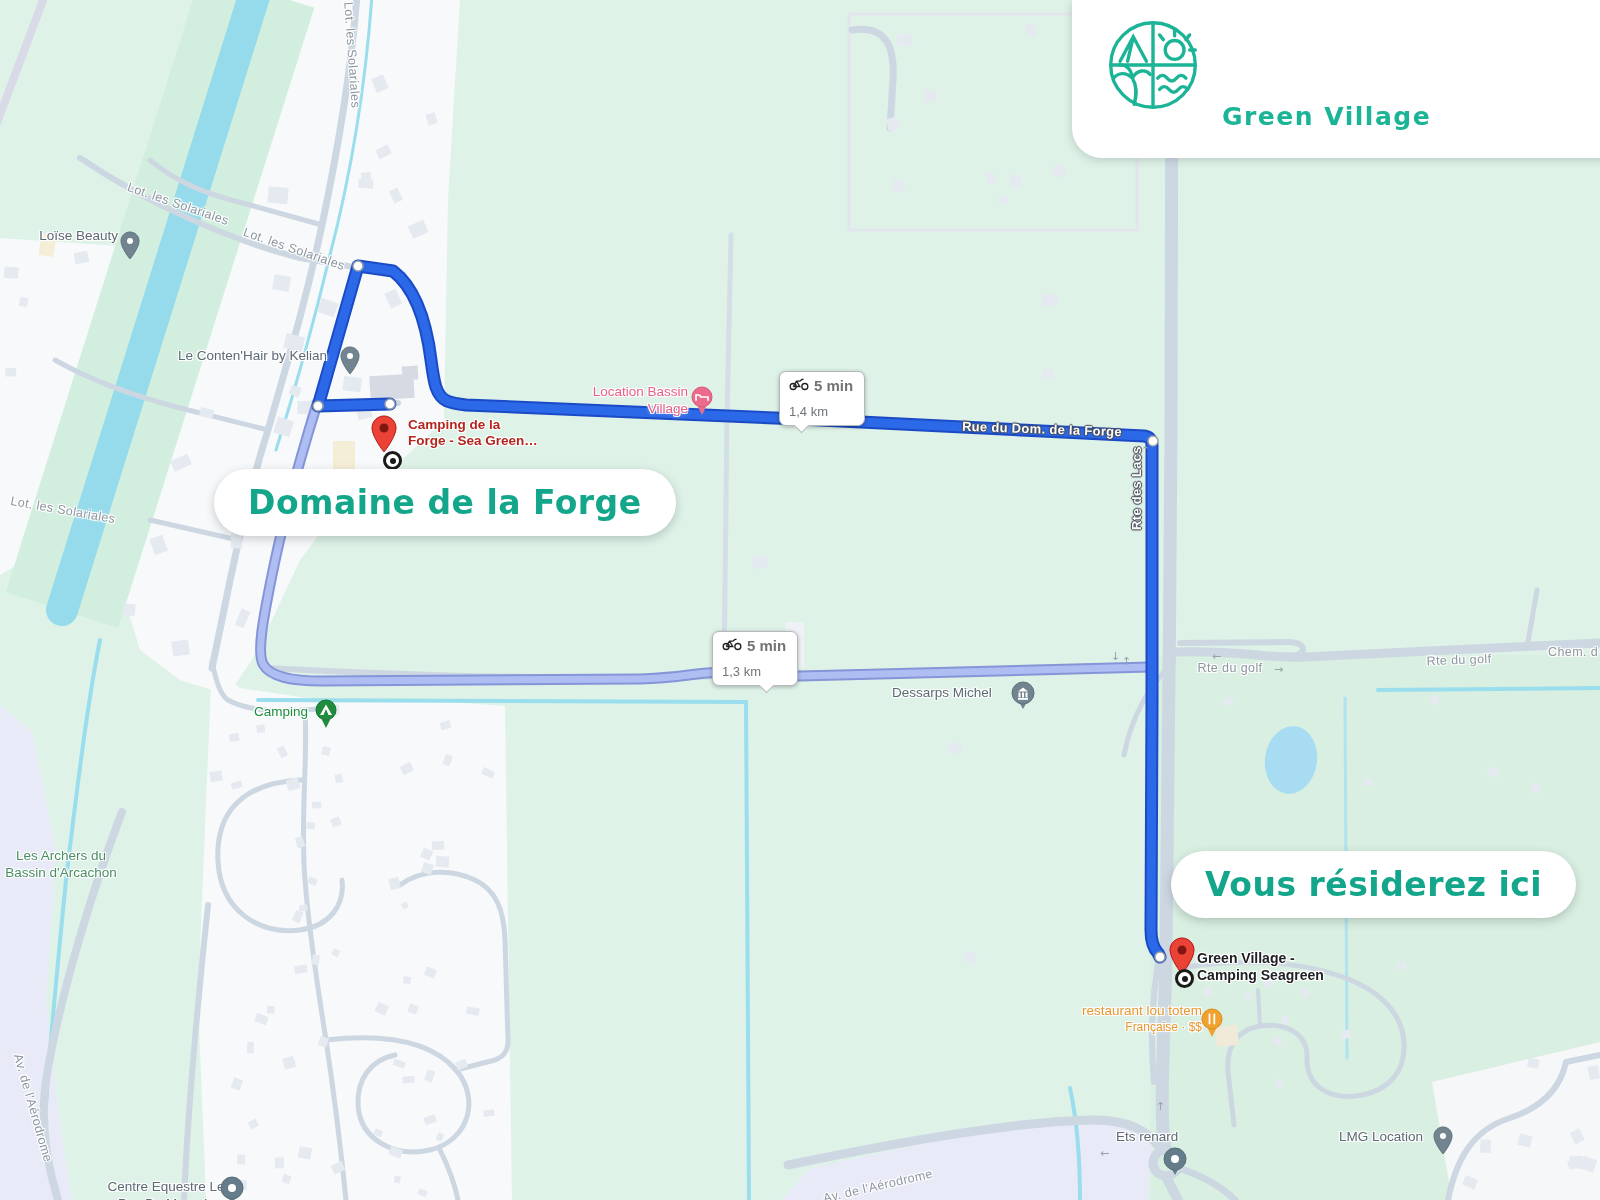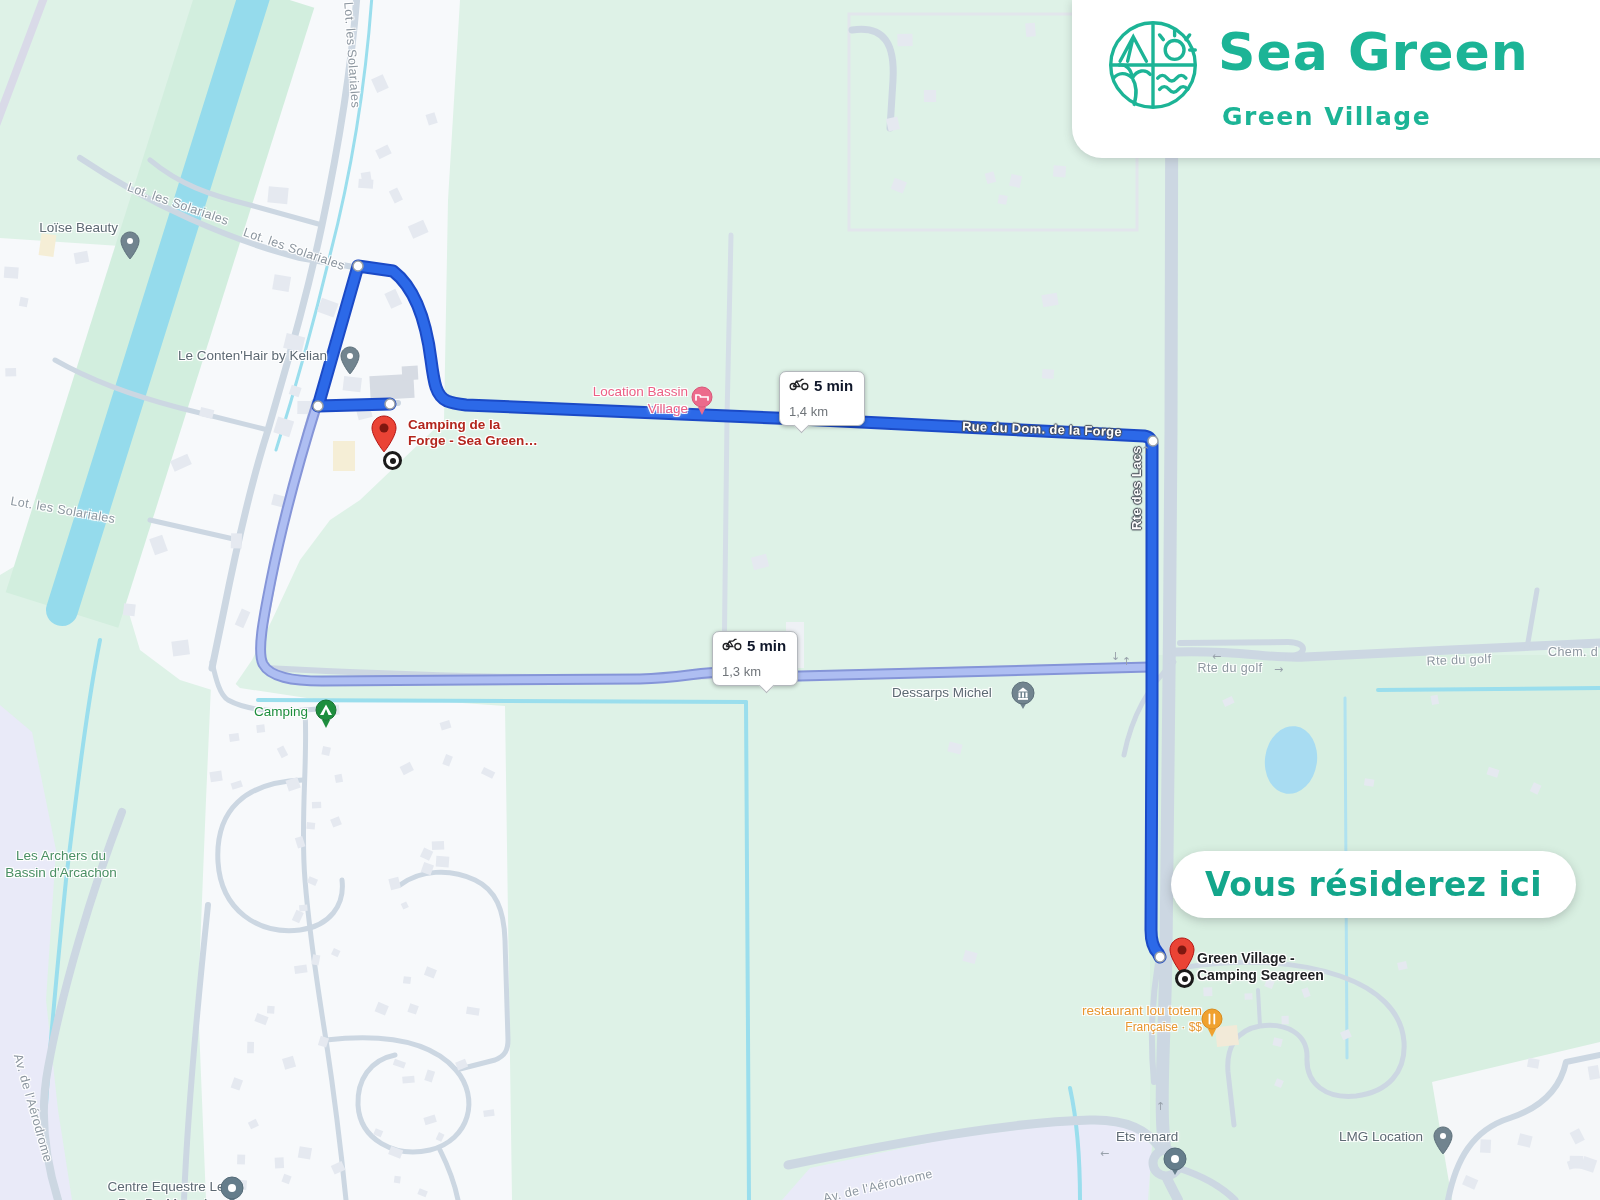--- a/index.html
+++ b/index.html
@@ -20,21 +20,21 @@
   .orange .meta{font-size:12px;font-weight:400}
   .redlbl{color:#b3261e;font-weight:700;font-size:13.5px;line-height:16px}
   .darklbl{color:#202124;font-weight:700;font-size:14px;line-height:17px}
 
   .pin{position:absolute}
   .target{position:absolute;width:13px;height:13px;background:#fff;border:3px solid #1a1a1a;border-radius:50%}
   .target::after{content:"";position:absolute;left:3.5px;top:3.5px;width:6px;height:6px;background:#1a1a1a;border-radius:50%}
 
   .badge{position:absolute;background:#fff;border:1px solid #b4b8bd;border-radius:7px;
          padding:5px 11px 6px 9px;box-shadow:0 1px 4px rgba(0,0,0,.28)}
-  .badge .row{display:flex;align-items:center;gap:5px;font-size:15px;font-weight:700;color:#0f172a}
+  .badge .row{display:flex;align-items:center;gap:5px;font-size:15px;font-weight:700;color:#737373}
   .badge .dist{font-size:13px;color:#70757a;margin-top:10px}
   .badge .tail{position:absolute;bottom:-6px;width:10px;height:10px;background:#fff;transform:rotate(45deg);
          border-right:1px solid #b4b8bd;border-bottom:1px solid #b4b8bd}
 
   .pill{position:absolute;background:#fff;border-radius:38px;padding:14px 34px;
         font-family:"DejaVu Sans",sans-serif;font-weight:600;font-size:33px;color:#13a68b;
         letter-spacing:.5px;white-space:nowrap;box-shadow:0 3px 10px rgba(60,64,67,.25)}
 
   #logoCard{position:absolute;left:1072px;top:0;width:540px;height:158px;background:#fff;
         border-radius:0 0 0 30px;box-shadow:0 2px 10px rgba(60,64,67,.22)}
@@ -304,21 +304,21 @@
 <div class="lbl street" style="left:294px;top:249px;transform:translate(-50%,-50%) rotate(19deg)">Lot. les Solariales</div>
 <div class="lbl street" style="left:63px;top:510px;transform:translate(-50%,-50%) rotate(10deg)">Lot. les Solariales</div>
 <div class="lbl rlabel" style="left:1042px;top:429px;transform:translate(-50%,-50%) rotate(2deg)">Rue du Dom. de la Forge</div>
 <div class="lbl rlabel" style="left:1136px;top:488px;transform:translate(-50%,-50%) rotate(-90deg)">Rte des Lacs</div>
 <div class="lbl street" style="left:1230px;top:668px;transform:translate(-50%,-50%)">Rte du golf</div>
 <div class="lbl street" style="left:1459px;top:660px;transform:translate(-50%,-50%) rotate(-2deg)">Rte du golf</div>
 <div class="lbl street" style="left:1548px;top:645px">Chem. d</div>
 <div class="lbl street" style="left:33px;top:1108px;transform:translate(-50%,-50%) rotate(74deg)">Av. de l'Aérodrome</div>
 <div class="lbl street" style="left:878px;top:1186px;transform:translate(-50%,-50%) rotate(-13deg)">Av. de l'Aérodrome</div>
 
-<div class="lbl poi" style="right:1482px;top:219px;text-align:center">Loïse Beauty</div>
+<div class="lbl poi" style="right:1482px;top:227px;text-align:center">Loïse Beauty</div>
 <div class="lbl poi" style="left:178px;top:347px">Le Conten'Hair by Kelian</div>
 <div class="lbl poi" style="left:892px;top:684px">Dessarps Michel</div>
 <div class="lbl poi" style="left:1116px;top:1128px">Ets renard</div>
 <div class="lbl poi" style="left:1339px;top:1128px">LMG Location</div>
 <div class="lbl poi" style="left:96px;top:1178px;width:140px;text-align:center">
   <div>Centre Equestre Le</div>
   <div>Pas Du Marquis</div>
 </div>
 <div class="lbl poi park" style="left:0px;top:847px;width:122px;text-align:center">
   <div>Les Archers du</div>
@@ -441,32 +441,32 @@
             <circle cx="5" cy="11" r="3.6"></circle>
             <circle cx="19" cy="11" r="3.6"></circle>
             <path d="M5,11 L9,4.5 H13.5 M9,4.5 L13,11 H5 M13.5,4.5 L15.5,2.5 H17.5"></path>
           </svg></span>
     <span>5 min</span>
   </div>
   <div class="dist">1,3 km</div>
   <div class="tail" style="left:48px"></div>
 </div>
 
+<div class="pill" style="left:214px;top:469px">Domaine de la Forge</div>
 <div class="pill" style="left:1171px;top:851px">Vous résiderez ici</div>
 
 <div id="logoCard">
   <div class="mark">
     <svg width="94" height="94" viewBox="0 0 100 100" fill="none" stroke="#1cb496" stroke-width="3.6" stroke-linecap="round">
       <circle cx="50" cy="50" r="45"></circle>
       <line x1="50" y1="6" x2="50" y2="94"></line>
       <line x1="6" y1="50" x2="94" y2="50"></line>
       <path d="M15,46 L29,20 L43,46 M29,20 L23,46"></path>
       <circle cx="73" cy="34" r="10"></circle>
       <path d="M73,19 V13 M85,23 L89,18 M61,23 L57,18 M89,34 H95"></path>
       <path d="M55,64 q5,-6 10,0 q5,6 10,0 q5,-6 10,0 M57,76 q5,-6 10,0 q5,6 10,0 q5,-6 10,0"></path>
       <path d="M30,92 C33,80 33,72 28,64 M28,64 C21,57 13,58 8,64 M28,64 C33,55 42,54 47,60 M28,64 C27,54 21,49 14,50"></path>
     </svg>
   </div>
-  <div class="brand">Sea Green</div>
   <div class="brand-sub">Green Village</div>
 </div>
 
 </div>
 
 </body></html>

